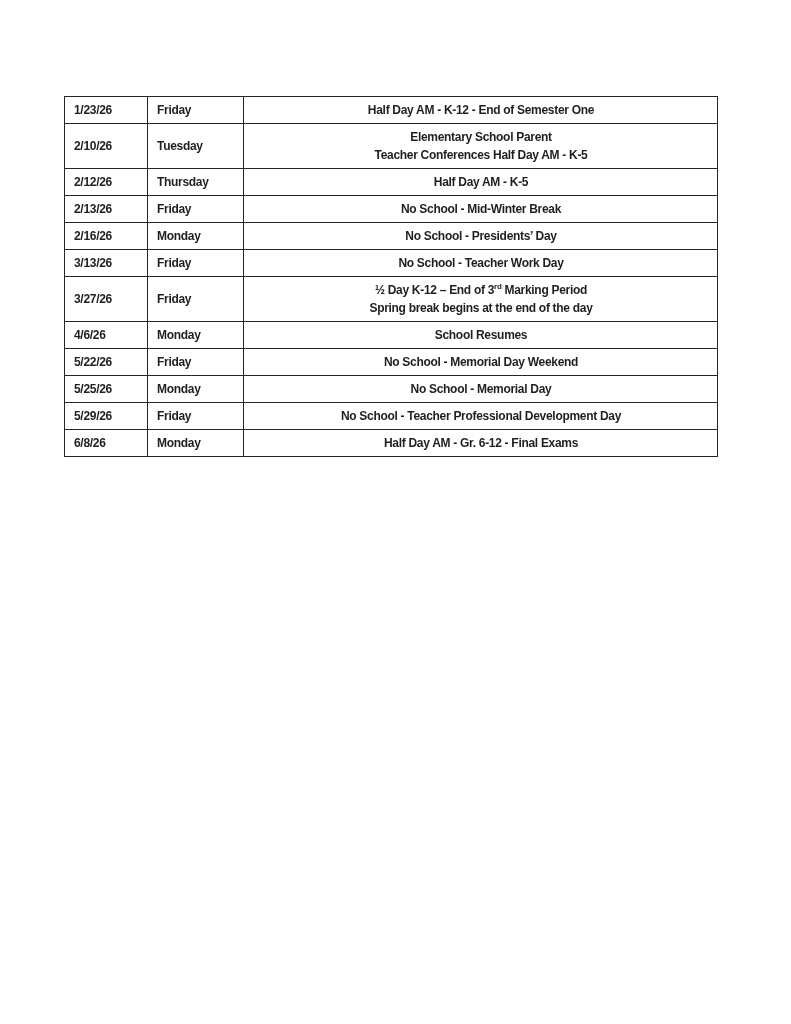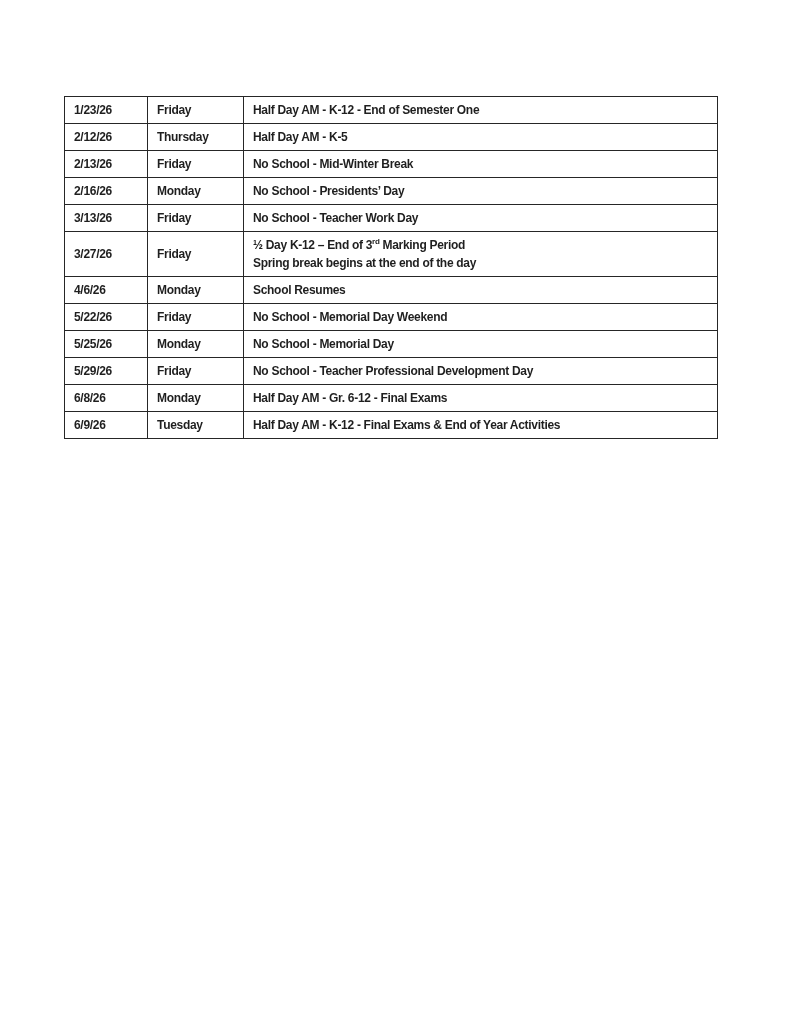--- a/index.html
+++ b/index.html
@@ -34,38 +34,46 @@
     border: 1.5px solid #262626;
     vertical-align: middle;
     padding: 4px 8px 4px 9px;
     line-height: 18px;
   }
   td.col-date { width: 83px; }
   td.col-day  { width: 96px; }
   td.col-desc { width: 474px; }
   tr.single td { height: 27px; }
   tr.double td { height: 43px; }
-  .desc-line { line-height: 18px; }
+  .desc-line { line-height: 18px; text-align: center; }
   sup {
     font-size: 8px;
     line-height: 0;
     vertical-align: super;
   }
 </style>
 </head>
 <body>
 
 <div class="page">
   <table class="events">
     <tbody>
         <tr class="single">
     <td class="col-date">1/23/26</td>
     <td class="col-day">Friday</td>
     <td class="col-desc">
             <div class="desc-line">Half Day AM - K-12 - End of Semester One</div>
+          </td>
+  </tr>
+        <tr class="double">
+    <td class="col-date">2/10/26</td>
+    <td class="col-day">Tuesday</td>
+    <td class="col-desc">
+            <div class="desc-line">Elementary School Parent</div>
+            <div class="desc-line">Teacher Conferences Half Day AM - K-5</div>
           </td>
   </tr>
         <tr class="single">
     <td class="col-date">2/12/26</td>
     <td class="col-day">Thursday</td>
     <td class="col-desc">
             <div class="desc-line">Half Day AM - K-5</div>
           </td>
   </tr>
         <tr class="single">
@@ -125,22 +133,15 @@
             <div class="desc-line">No School - Teacher Professional Development Day</div>
           </td>
   </tr>
         <tr class="single">
     <td class="col-date">6/8/26</td>
     <td class="col-day">Monday</td>
     <td class="col-desc">
             <div class="desc-line">Half Day AM - Gr. 6-12 - Final Exams</div>
           </td>
   </tr>
-        <tr class="single">
-    <td class="col-date">6/9/26</td>
-    <td class="col-day">Tuesday</td>
-    <td class="col-desc">
-            <div class="desc-line">Half Day AM - K-12 - Final Exams &amp; End of Year Activities</div>
-          </td>
-  </tr>
       </tbody>
   </table>
 </div>
 
 </body></html>

